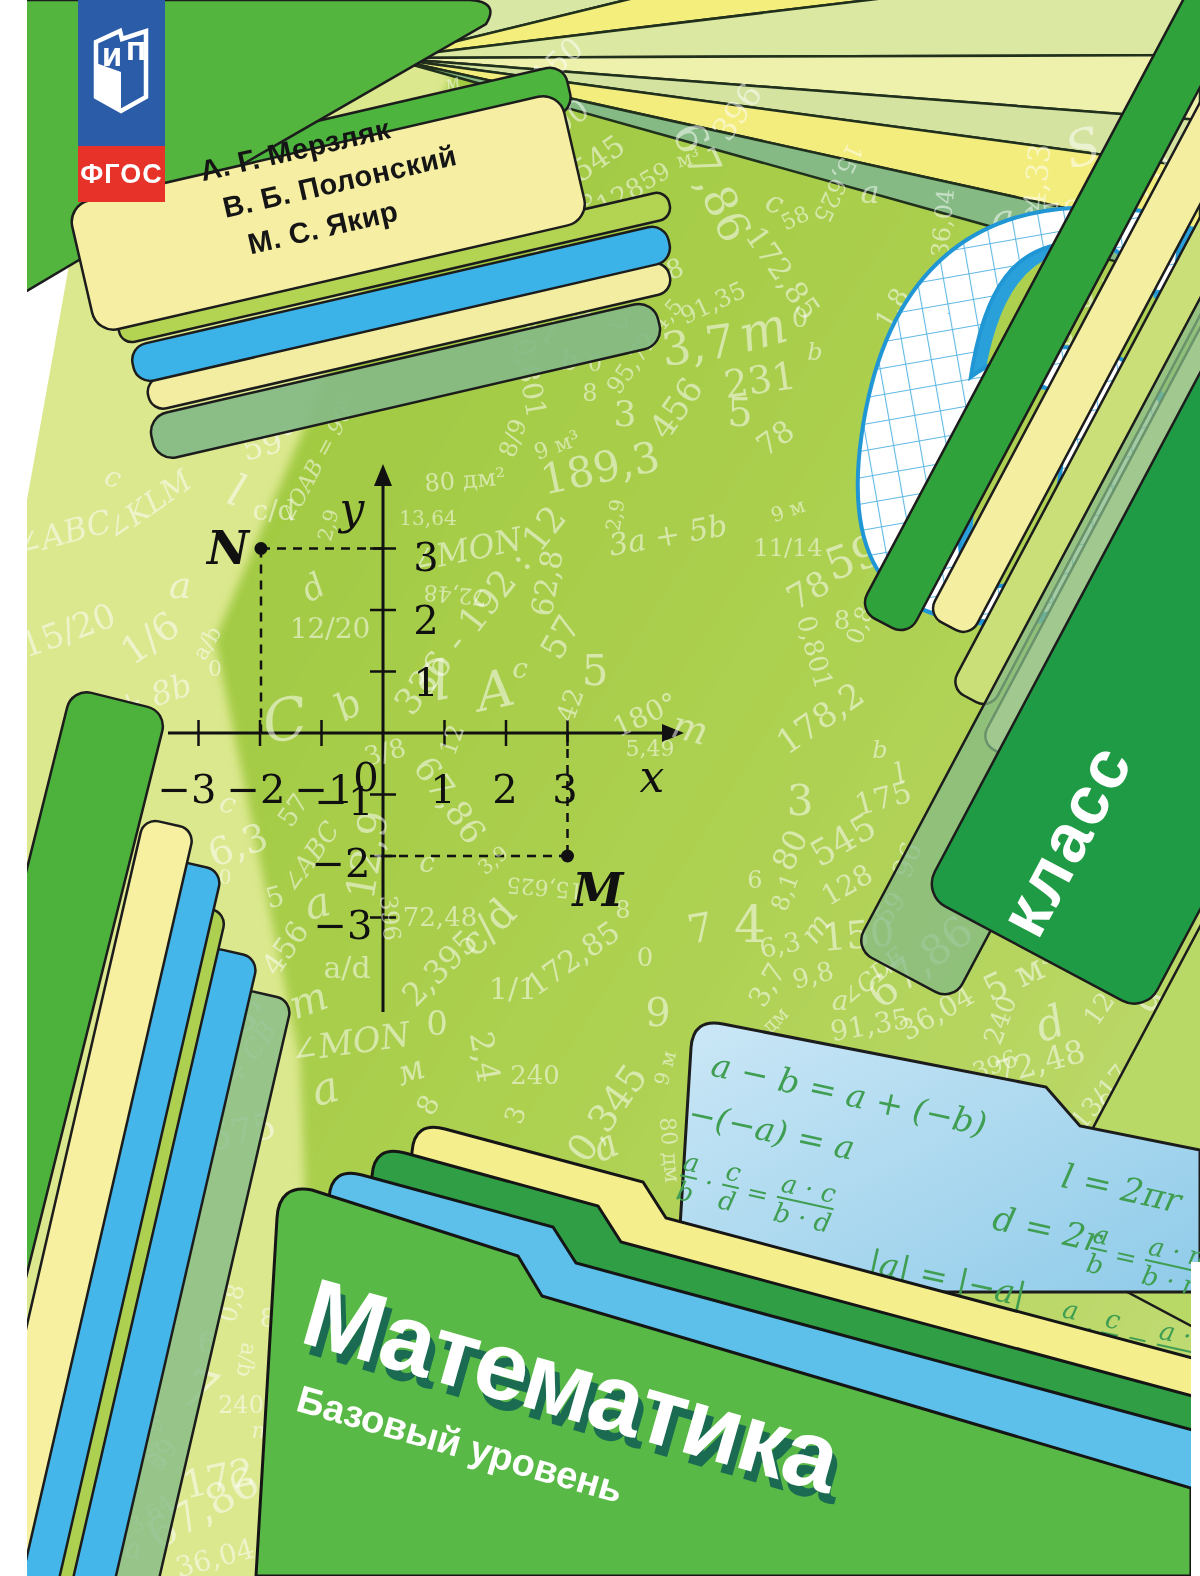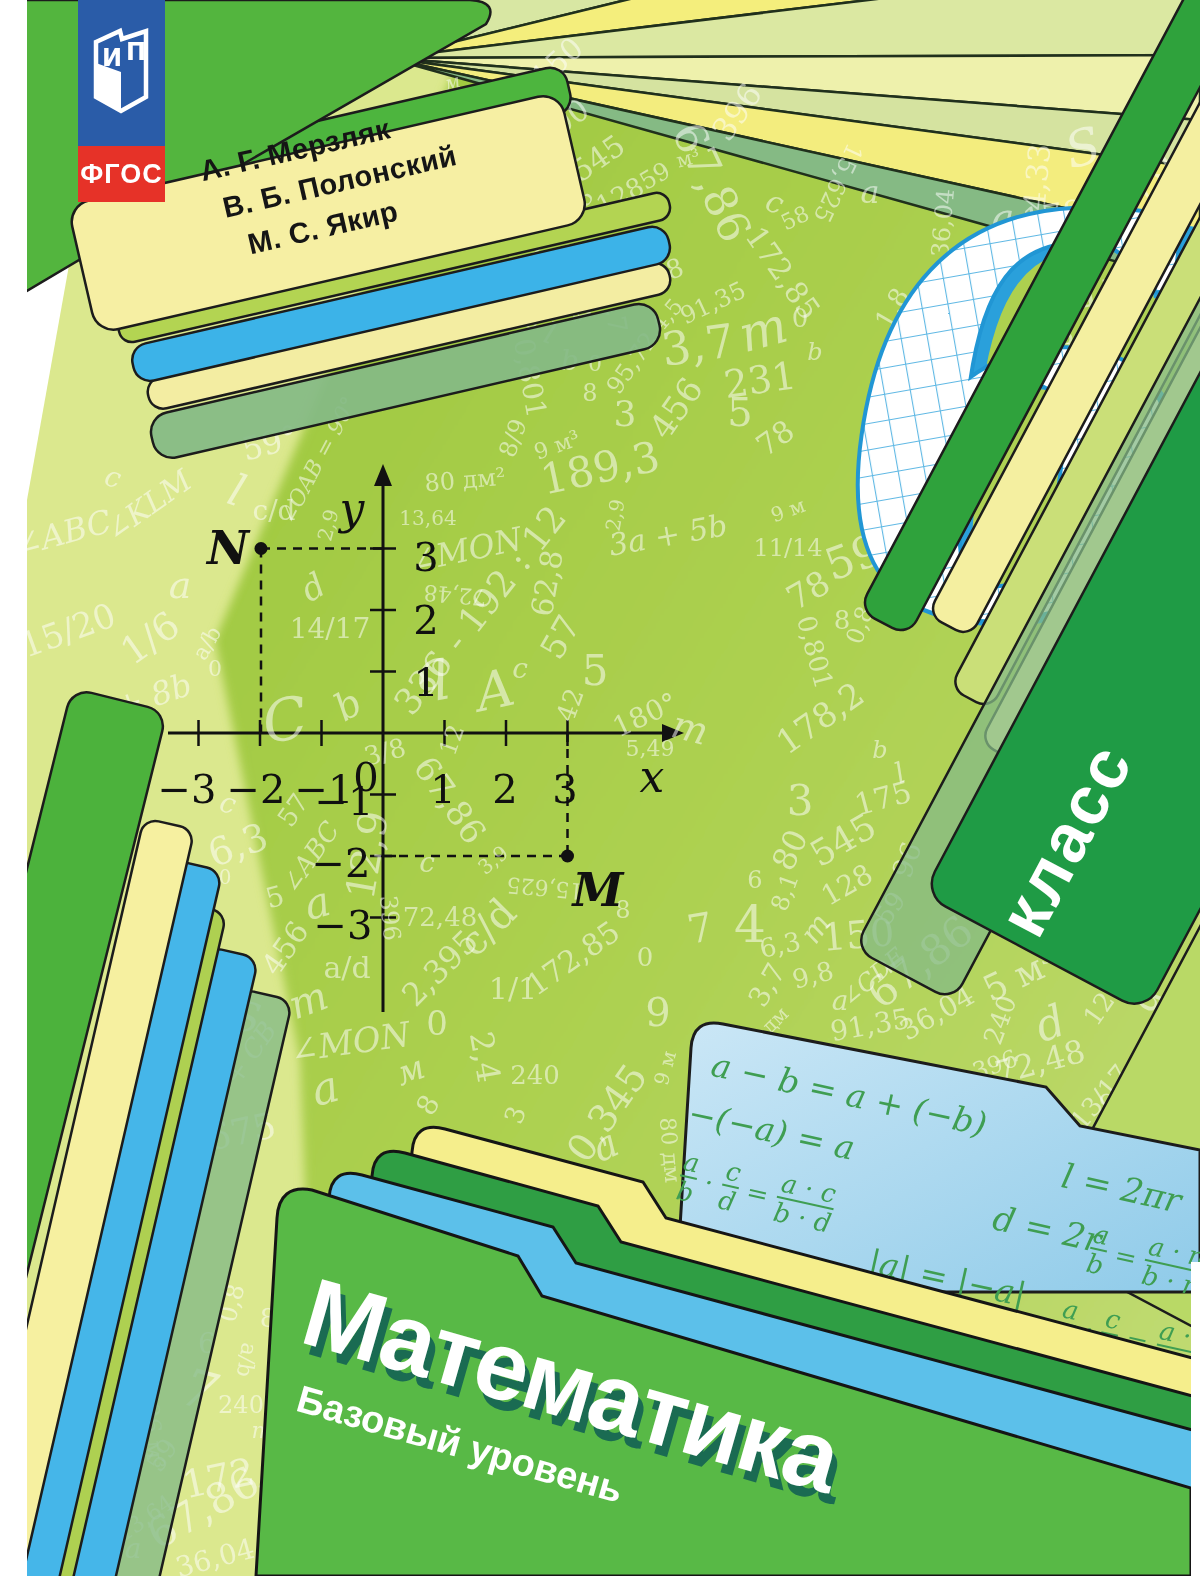--- a/index.html
+++ b/index.html
@@ -165,21 +165,21 @@
       <span style="left: 270px; top: 443px; font-size: 32px; transform: translate(-50%, -50%) rotate(-15deg);">59°</span>
       <span class="it" style="left: 318px; top: 460px; font-size: 22px; transform: translate(-50%, -50%) rotate(-62deg);">∠OAB = 90°</span>
       <span class="it" style="left: 237px; top: 490px; font-size: 44px; transform: translate(-50%, -50%) rotate(20deg);">l</span>
       <span style="left: 274px; top: 510px; font-size: 28px; transform: translate(-50%, -50%) rotate(0deg);">c/d</span>
       <span style="left: 328px; top: 525px; font-size: 20px; transform: translate(-50%, -50%) rotate(-75deg);">2,9</span>
       <span class="it" style="left: 313px; top: 587px; font-size: 34px; transform: translate(-50%, -50%) rotate(-30deg);">d</span>
       <span style="left: 68px; top: 630px; font-size: 34px; transform: translate(-50%, -50%) rotate(-20deg);">15/20</span>
       <span style="left: 150px; top: 638px; font-size: 38px; transform: translate(-50%, -50%) rotate(-35deg);">1/6</span>
       <span style="left: 207px; top: 643px; font-size: 22px; transform: translate(-50%, -50%) rotate(-60deg);">a/b</span>
       <span class="it" style="left: 180px; top: 585px; font-size: 38px; transform: translate(-50%, -50%) rotate(0deg);">a</span>
-      <span style="left: 330px; top: 628px; font-size: 28px; transform: translate(-50%, -50%) rotate(0deg);">14/17</span>
+      <span style="left: 330px; top: 628px; font-size: 28px; transform: translate(-50%, -50%) rotate(0deg);">12/20</span>
       <span class="it" style="left: 130px; top: 703px; font-size: 32px; transform: translate(-50%, -50%) rotate(-18deg);">4a + 8b</span>
       <span style="left: 215px; top: 668px; font-size: 22px; transform: translate(-50%, -50%) rotate(0deg);">0</span>
       <span class="it" style="left: 430px; top: 670px; font-size: 56px; transform: translate(-50%, -50%) rotate(-10deg);">q</span>
       <span class="it" style="left: 348px; top: 705px; font-size: 38px; transform: translate(-50%, -50%) rotate(-30deg);">b</span>
       <span class="it" style="left: 495px; top: 690px; font-size: 52px; transform: translate(-50%, -50%) rotate(-12deg);">A</span>
       <span class="it" style="left: 285px; top: 720px; font-size: 58px; transform: translate(-50%, -50%) rotate(-10deg);">C</span>
       <span class="it" style="left: 520px; top: 668px; font-size: 28px; transform: translate(-50%, -50%) rotate(0deg);">c</span>
       <span style="left: 570px; top: 705px; font-size: 26px; transform: translate(-50%, -50%) rotate(-70deg);">42</span>
       <span style="left: 595px; top: 670px; font-size: 42px; transform: translate(-50%, -50%) rotate(0deg);">5</span>
       <span style="left: 645px; top: 715px; font-size: 28px; transform: translate(-50%, -50%) rotate(-25deg);">180°</span>

